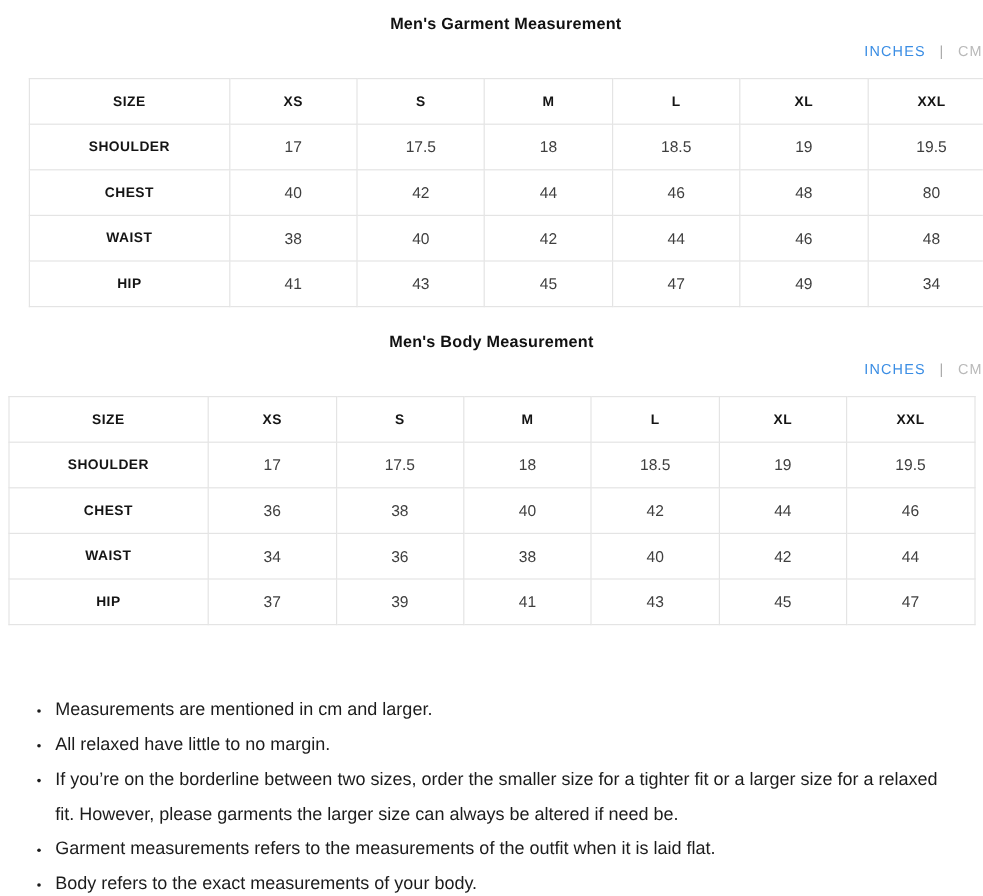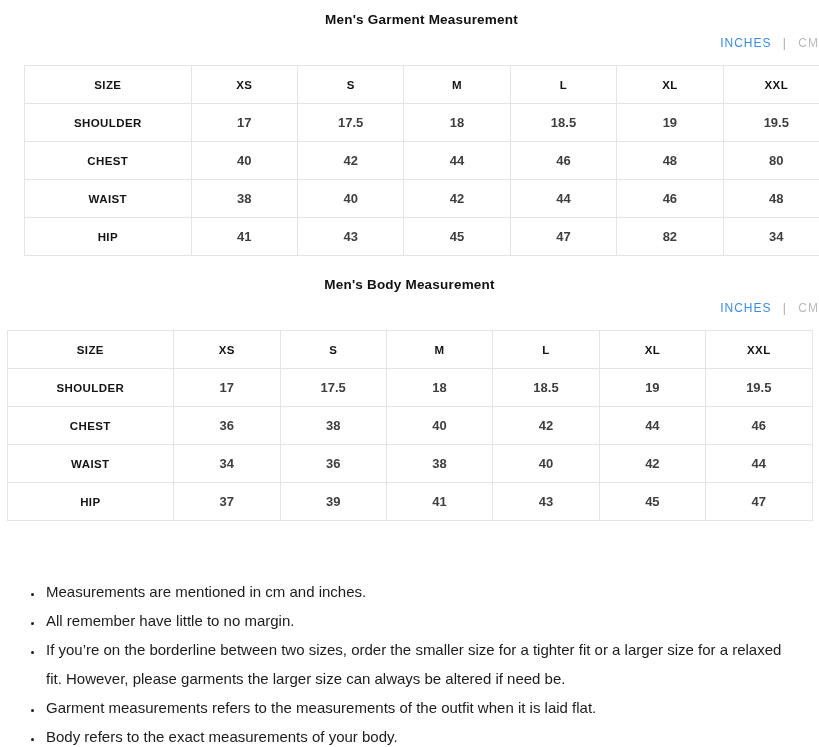--- a/index.html
+++ b/index.html
@@ -51,21 +51,21 @@
     background: #ffffff;
   }
   table.size-table th {
     font-size: 11.5px;
     font-weight: bold;
     color: #141414;
     letter-spacing: 0.4px;
   }
   table.size-table td {
     font-size: 13px;
-    font-weight: bold;
+    font-weight: normal;
     color: #3f3f3f;
   }
   .section-garment { padding-top: 2px; padding-left: 24px; }
   .section-body    { margin-top: 21px; }
   ul.notes {
     margin: 56px 20px 0 26px;
     padding: 0 0 0 18px;
     line-height: 29px;
     font-size: 15px;
     color: #1c1c1c;
@@ -136,21 +136,21 @@
             <td>44</td>
             <td>46</td>
             <td>48</td>
           </tr>
           <tr>
             <th>HIP</th>
             <td>41</td>
             <td>43</td>
             <td>45</td>
             <td>47</td>
-            <td>82</td>
+            <td>49</td>
             <td>34</td>
           </tr>
         </tbody>
       </table>
   </section>
 
   <section class="section-body">
     <h2 class="section-title">Men's Body Measurement</h2>
     <div class="unit-toggle">
       <span class="unit-active">INCHES</span>
@@ -213,20 +213,20 @@
             <td>41</td>
             <td>43</td>
             <td>45</td>
             <td>47</td>
           </tr>
         </tbody>
       </table>
   </section>
 
   <ul class="notes">
-      <li>Measurements are mentioned in cm and inches.</li>
-      <li>All remember have little to no margin.</li>
+      <li>Measurements are mentioned in cm and larger.</li>
+      <li>All relaxed have little to no margin.</li>
       <li>If you’re on the borderline between two sizes, order the smaller size for a tighter fit or a larger size for a relaxed fit. However, please garments the larger size can always be altered if need be.</li>
       <li>Garment measurements refers to the measurements of the outfit when it is laid flat.</li>
       <li>Body refers to the exact measurements of your body.</li>
     </ul>
 
 </div>
 
 </body></html>

